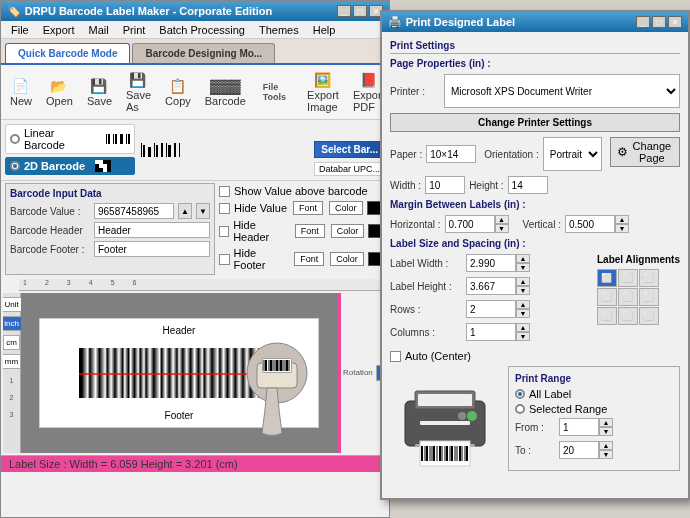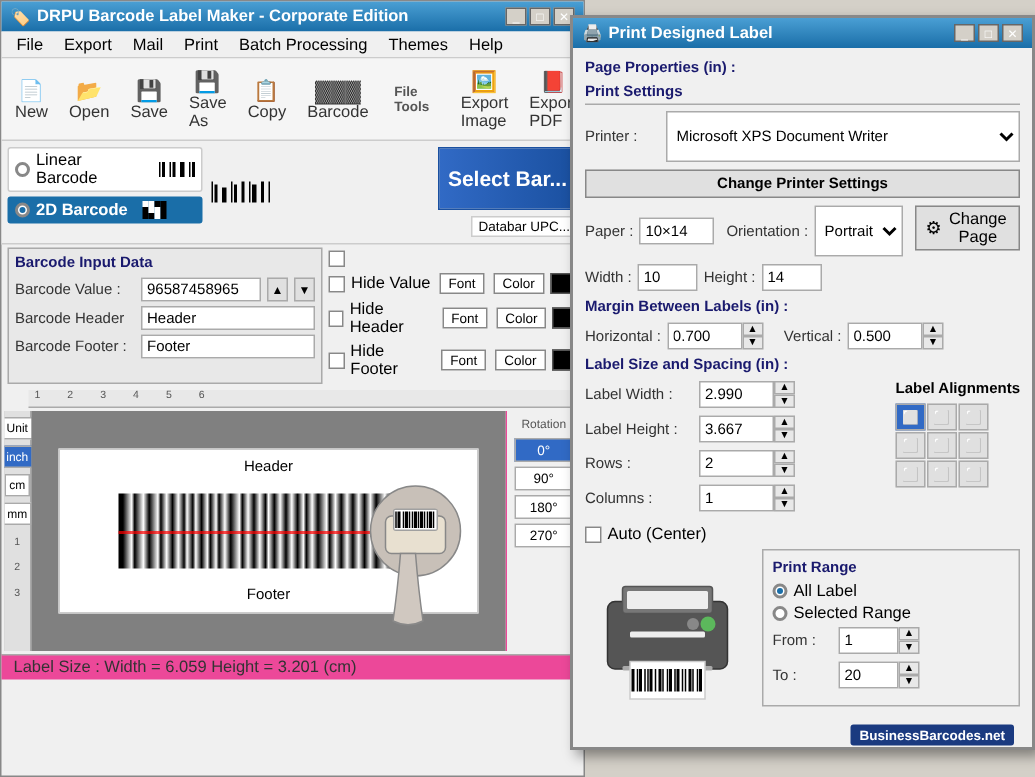--- a/index.html
+++ b/index.html
@@ -29,21 +29,21 @@
     .toolbar-separator { width: 1px; height: 30px; background: #ccc; margin: 0 2px; }
 
     
     .barcode-type-section { display: flex; align-items: stretch; padding: 4px; background: #f0f0f0; border-bottom: 1px solid #ccc; gap: 6px; }
     .radio-group { display: flex; flex-direction: column; gap: 3px; width: 130px; }
     .radio-item { display: flex; align-items: center; gap: 4px; padding: 2px 4px; border: 1px solid #ccc; background: white; cursor: pointer; border-radius: 2px; }
     .radio-item.active { background: #1a6ea8; border-color: #1a6ea8; }
     .radio-item.active span { color: white; font-weight: bold; }
     .radio-dot { width: 10px; height: 10px; border-radius: 50%; border: 2px solid #888; background: white; display: flex; align-items: center; justify-content: center; }
     .radio-dot.checked::after { content: ''; width: 4px; height: 4px; background: #1a6ea8; border-radius: 50%; }
-    .select-bar-btn { background: linear-gradient(to right, #316ac5, #1a50a0); color: white; padding: 12px 6px; font-size: 14px; font-weight: bold; cursor: pointer; border: 1px solid #1a50a0; white-space: nowrap; }
+    .select-bar-btn { background: linear-gradient(to right, #316ac5, #1a50a0); color: white; padding: 2px 6px; font-size: 10px; font-weight: bold; cursor: pointer; border: 1px solid #1a50a0; white-space: nowrap; margin-top: 17px; }
     .dropdown-text { font-size: 9px; padding: 1px 4px; border: 1px solid #ccc; background: white; }
 
     
     .input-section { background: #e8e8e8; border: 1px solid #aaa; margin: 4px; padding: 4px; }
     .input-section-title { font-weight: bold; font-size: 10px; margin-bottom: 4px; color: #1a1a6e; }
     .input-row { display: flex; align-items: center; gap: 4px; margin-bottom: 3px; }
     .input-label { width: 80px; font-size: 10px; color: #333; }
     .input-field { flex: 1; height: 16px; border: 1px solid #aaa; background: white; padding: 0 3px; font-size: 10px; }
     .spin-btn { width: 14px; height: 16px; border: 1px solid #aaa; background: #e0e0e0; display: flex; align-items: center; justify-content: center; font-size: 8px; cursor: pointer; }
     .font-btn { padding: 1px 5px; border: 1px solid #888; background: white; cursor: pointer; font-size: 9px; margin-left: 2px; }
@@ -57,21 +57,21 @@
     .unit-btn { padding: 2px 2px; border: 1px solid #aaa; background: white; cursor: pointer; font-size: 8px; margin-bottom: 2px; }
     .unit-btn.active { background: #316ac5; color: white; }
     .canvas-content { flex: 1; background: #808080; position: relative; display: flex; align-items: center; justify-content: center; }
     .label-preview { width: 280px; height: 110px; background: white; border: 1px solid #ccc; position: relative; display: flex; flex-direction: column; align-items: center; justify-content: center; }
     .label-header-text { font-size: 10px; position: absolute; top: 6px; }
     .barcode-img { width: 200px; height: 50px; background: linear-gradient(to right, #000 0%, #fff 3%, #000 4%, #fff 7%, #000 9%, #fff 12%, #000 13%, #fff 15%, #000 17%, #fff 19%, #000 21%, #fff 22%, #000 24%, #fff 25%, #000 27%, #fff 29%, #000 30%, #fff 32%, #000 33%, #fff 35%, #000 37%, #fff 40%, #000 41%, #fff 43%, #000 45%, #fff 47%, #000 49%, #fff 50%, #000 52%, #fff 54%, #000 56%, #fff 58%, #000 60%, #fff 62%, #000 63%, #fff 65%, #000 67%, #fff 70%, #000 71%, #fff 73%, #000 75%, #fff 77%, #000 79%, #fff 81%, #000 83%, #fff 85%, #000 87%, #fff 90%, #000 92%, #fff 94%, #000 96%, #fff 98%, #000 100%); border-left: 3px solid black; border-right: 3px solid black; }
     .red-line { position: absolute; top: 50%; left: 0; right: 0; height: 2px; background: red; opacity: 0.7; }
     .label-footer-text { font-size: 10px; position: absolute; bottom: 6px; }
 
     
-    .rotation-panel { width: 50px; background: #f0f0f0; border-left: 1px solid #ec4899; display: flex; flex-direction: column; padding: 4px 2px; gap: 3px; align-items: center; }
+    .rotation-panel { width: 50px; background: #f0f0f0; border-left: 4px solid #ec4899; display: flex; padding: 4px 2px; gap: 3px; align-items: center; }
     .rotation-label { font-size: 8px; color: #555; margin-bottom: 2px; }
     .rotation-btn { padding: 2px 6px; border: 1px solid #aaa; background: white; cursor: pointer; font-size: 9px; width: 40px; text-align: center; }
     .rotation-btn.active { background: #316ac5; color: white; }
 
     
     .status-bar { background: #ec4899; border-top: 1px solid #aaa; padding: 2px 8px; font-size: 10px; color: #333; display: flex; align-items: center; }
 
     
     .print-dialog { width: 310px; height: 490px; background: #f0f0f0; position: absolute; right: 0; top: 10px; border: 2px solid #888; box-shadow: 4px 4px 8px rgba(0,0,0,0.4); }
     .dialog-title { background: linear-gradient(to bottom, #4a9fd4, #1a6ea8); color: white; padding: 3px 6px; display: flex; align-items: center; justify-content: space-between; height: 20px; }
@@ -114,20 +114,24 @@
   <div class="menu-bar">
     <span class="menu-item">File</span>
     <span class="menu-item">Export</span>
     <span class="menu-item">Mail</span>
     <span class="menu-item">Print</span>
     <span class="menu-item">Batch Processing</span>
     <span class="menu-item">Themes</span>
     <span class="menu-item">Help</span>
   </div>
 
+  <div class="mode-tabs">
+    <div class="mode-tab active">Quick Barcode Mode</div>
+    <div class="mode-tab">Barcode Designing Mo...</div>
+  </div>
 
   <div class="toolbar">
     <div class="tool-btn">
       <div class="tool-icon">📄</div>
       <span>New</span>
     </div>
     <div class="tool-btn">
       <div class="tool-icon">📂</div>
       <span>Open</span>
     </div>
@@ -241,20 +245,21 @@
       </div>
       <div class="input-row">
         <span class="input-label">Barcode Footer :</span>
         <input class="input-field" value="Footer" style="width: 50px;">
       </div>
     </div>
 
     <div style="display:flex;flex-direction:column;justify-content:center;gap:2px;padding:4px 2px;">
       <div class="check-row">
         <div class="check-box"></div>
+        <span>Show Value above barcode</span>
       </div>
       <div class="check-row">
         <div class="check-box"></div>
         <span>Hide Value</span>
         <span class="font-btn">Font</span>
         <span class="font-btn">Color</span>
         <div class="color-box"></div>
       </div>
       <div class="check-row">
         <div class="check-box"></div>
@@ -356,23 +361,23 @@
       <span>Print Designed Label</span>
     </div>
     <div style="display:flex;gap:2px;">
       <div class="title-btn">_</div>
       <div class="title-btn">□</div>
       <div class="title-btn">✕</div>
     </div>
   </div>
 
   <div class="dialog-body">
+    <div class="section-header">Print Settings</div>
+
     <div class="section-header" style="border:none;margin-bottom:3px;">Page Properties (in) :</div>
-
-    <div class="section-header">Print Settings</div>
 
     
     <div class="form-row">
       <span class="form-label" style="width:50px;">Printer :</span>
       <select class="form-select" style="flex:1;">
         <option value="Microsoft XPS Document Writer">Microsoft XPS Document Writer</option>
       </select>
     </div>
 
     
@@ -571,17 +576,14 @@
                 <div class="spin-small">▲</div>
                 <div class="spin-small">▼</div>
               </div>
             </div>
           </div>
         </div>
       </div>
     </div>
 
     
-    <div style="position:relative;height:18px;margin-top:4px;">
-      <div class="biz-tag">BusinessBarcodes.net</div>
-    </div>
   </div>
 </div>
 
 </body></html>

